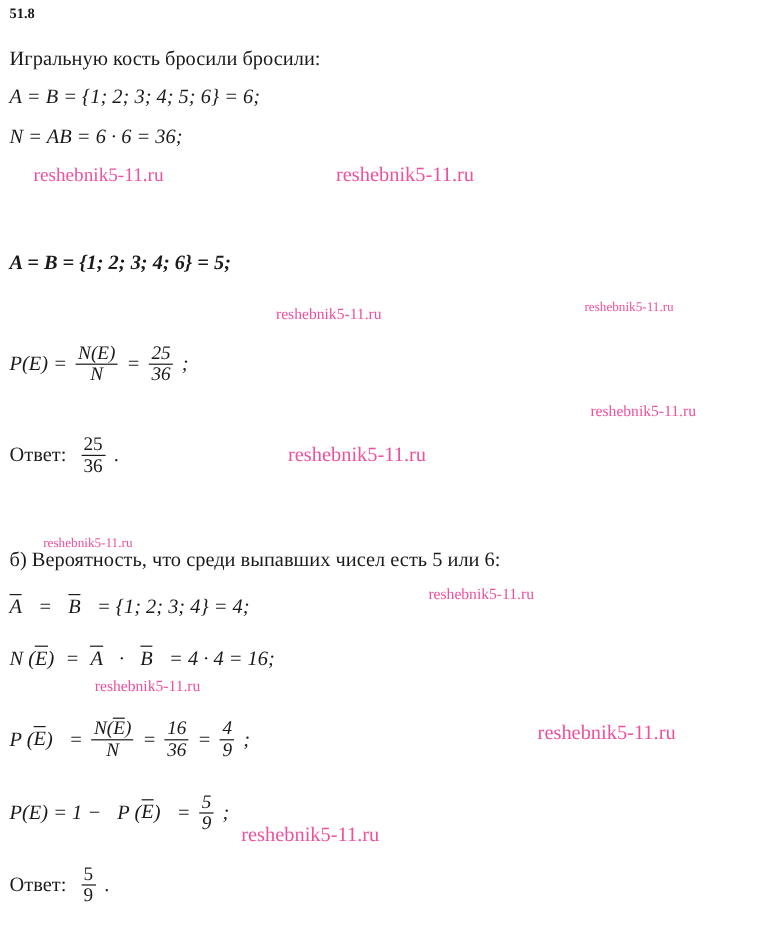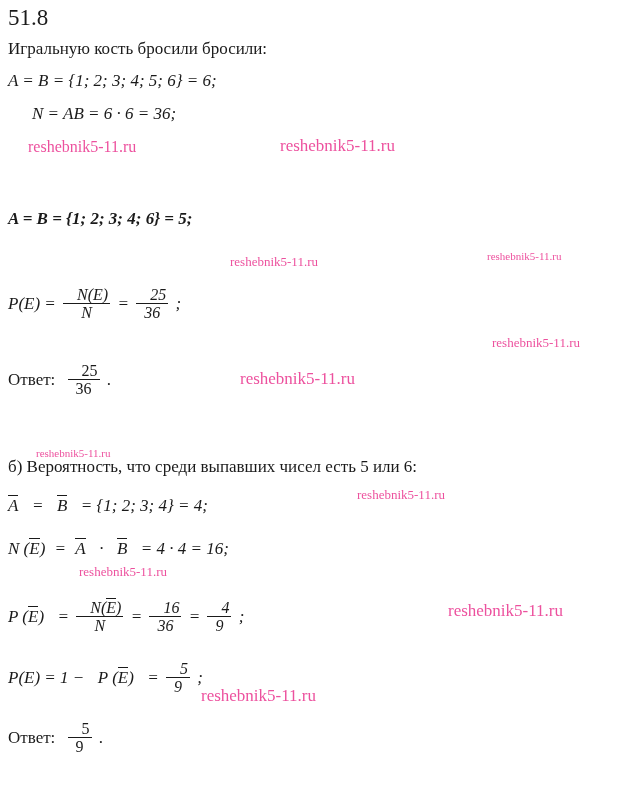--- a/index.html
+++ b/index.html
@@ -21,36 +21,35 @@
     height: 787px;
     padding: 0;
   }
   .line {
     position: absolute;
     white-space: nowrap;
     font-size: 17px;
     line-height: 1.1;
   }
   .title {
-    font-weight: normal;
-    font-size: 23px;
+    font-weight: bold;
+    font-size: 12px;
   }
   .it { font-style: italic; }
   .frac {
     display: inline-block;
     vertical-align: -0.55em;
     text-align: center;
     margin: 0 3px;
     font-size: 16px;
     line-height: 1.08;
   }
   .frac .num {
     display: block;
     padding: 0 2px;
-    margin-left: 12px;
   }
   .frac .den {
     display: block;
     border-top: 1.3px solid #1a1a1a;
     padding: 0 2px;
   }
   .ovl {
     display: inline-block;
     border-top: 1.3px solid #1a1a1a;
     padding-top: 1px;
@@ -91,21 +90,21 @@
   </div>
 
   <div class="line" style="left:8px; top:40px;">
     <span>Игральную кость бросили бросили:</span>
   </div>
 
   <div class="line it" style="left:8px; top:72px;">
     <span>A = B = {1;  2;  3;  4;  5;  6} = 6;</span>
   </div>
 
-  <div class="line it" style="left:8px; top:105px;margin-left:24px;">
+  <div class="line it" style="left:8px; top:105px;">
     <span>N = AB = 6 · 6 = 36;</span>
   </div>
 
 
   <div class="line it" style="left:8px; top:210px;font-weight:bold;">
     <span>A = B = {1;  2;  3;  4;  6} = 5;</span>
   </div>
 
 
   <div class="line it" style="left:8px; top:286px;">

